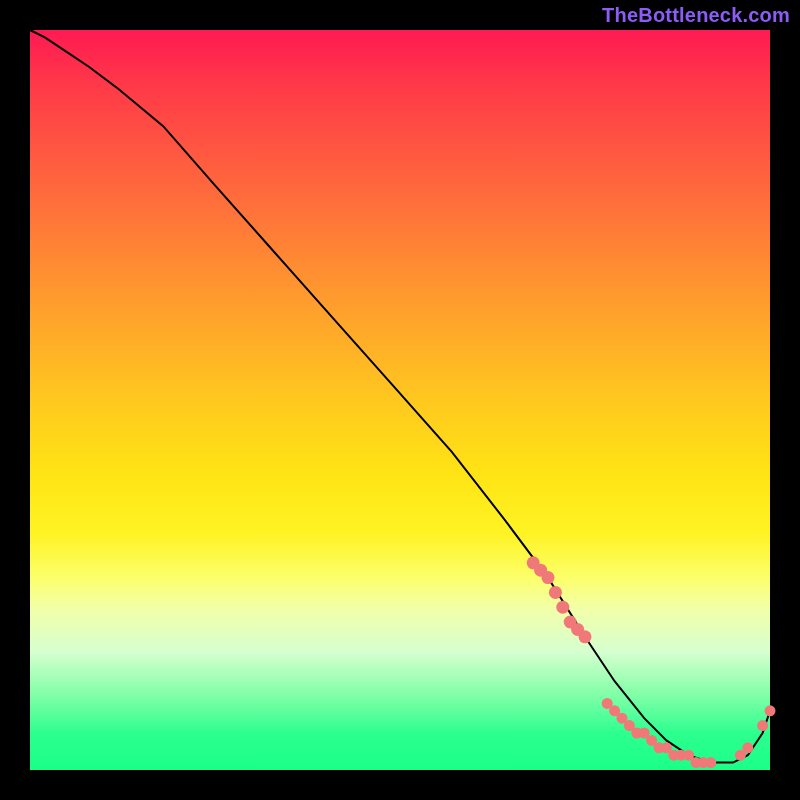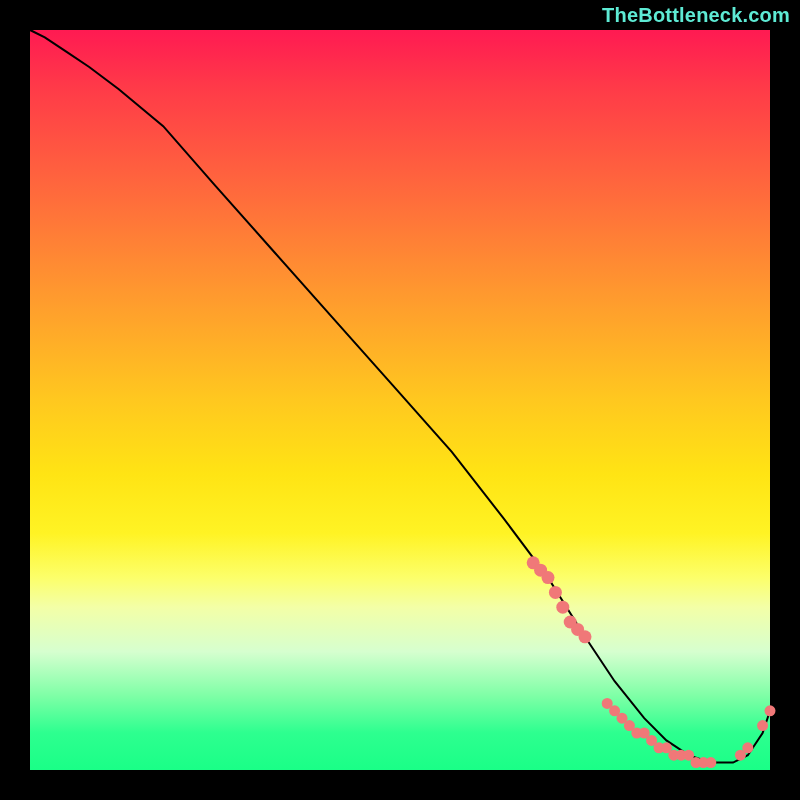--- a/index.html
+++ b/index.html
@@ -10,21 +10,21 @@
     height: 800px;
     background: #000;
   }
   .watermark {
     position: absolute;
     top: 4px;
     right: 10px;
     font-family: Arial, Helvetica, sans-serif;
     font-size: 20px;
     font-weight: 600;
-    color: #5eead4;
+    color: #8b5cf6;
     letter-spacing: 0.2px;
     user-select: none;
   }
   .plot {
     position: absolute;
     left: 30px;
     top: 30px;
     width: 740px;
     height: 740px;
     background: linear-gradient(

